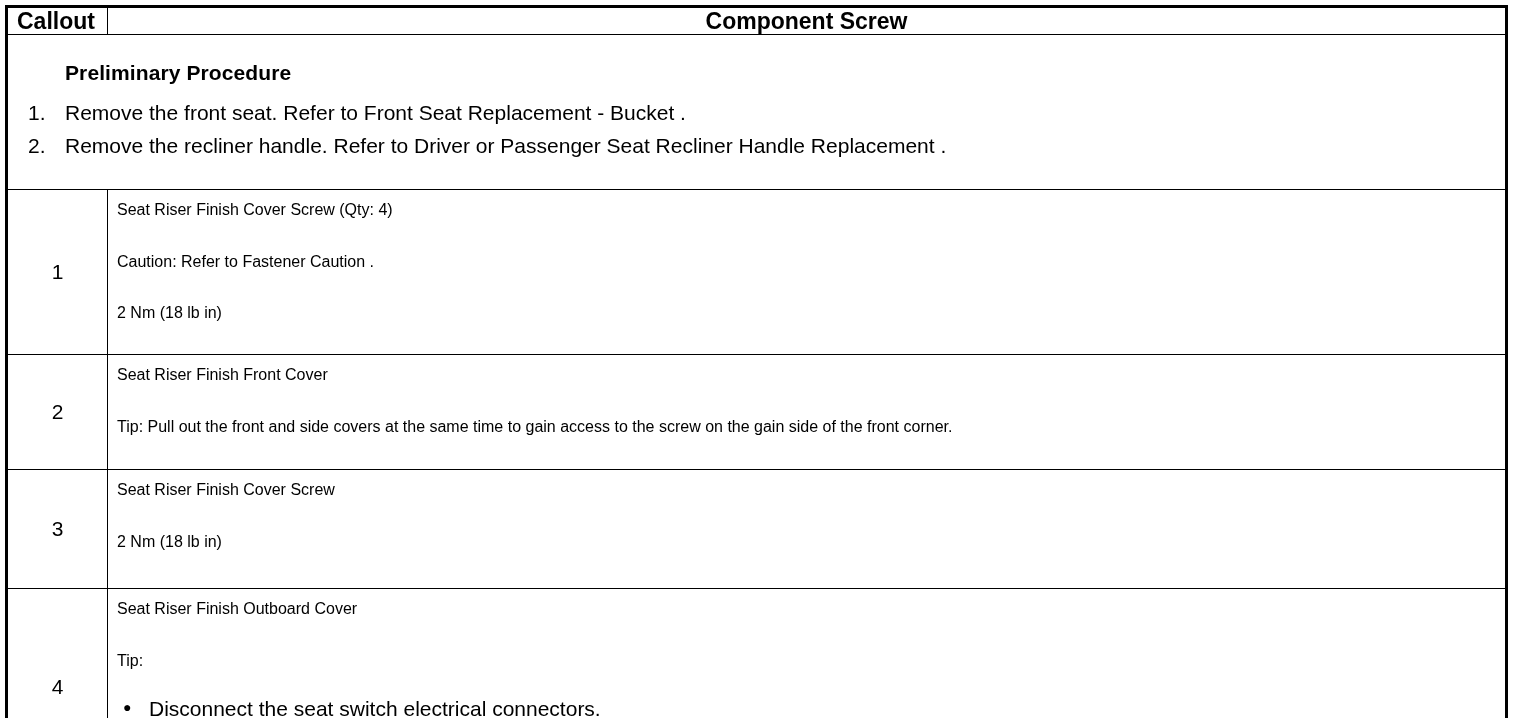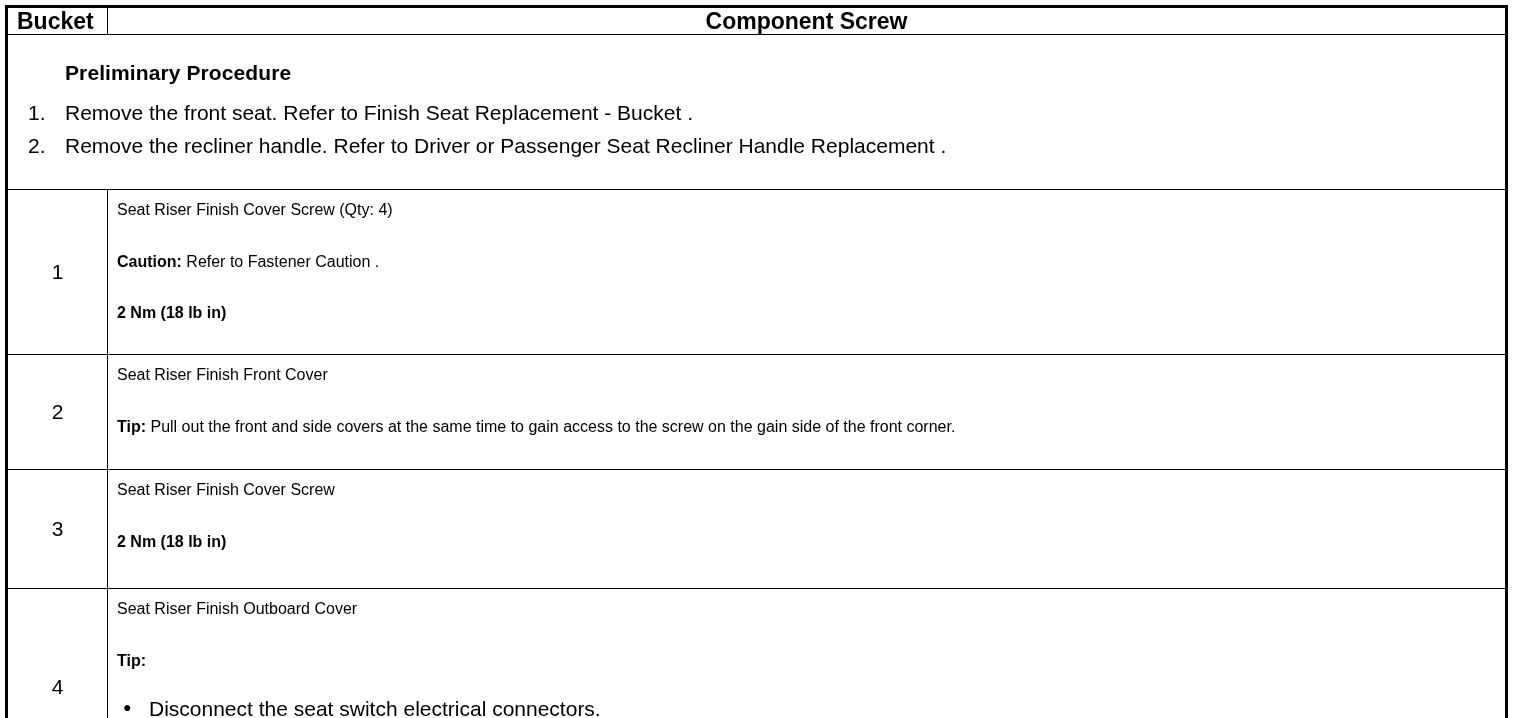--- a/index.html
+++ b/index.html
@@ -115,21 +115,21 @@
     vertical-align: top;
   }
   td.body p {
     margin: 0 0 0 0;
     font-size: 16px;
     line-height: 1.2;
     white-space: nowrap;
   }
   td.body p + p { margin-top: 32px; }
 
-  .b { font-weight: bold; }
+  .b { font-weight: normal; }
 
   
   ul.tips {
     list-style: none;
     margin: 22px 0 0 0;
     padding: 0 0 0 32px;
   }
   ul.tips li {
     position: relative;
     font-size: 21px;
@@ -158,32 +158,32 @@
 <div class="page">
 
   <table class="callout-table">
     <colgroup>
       <col class="c-callout">
       <col class="c-name">
     </colgroup>
 
     <thead>
       <tr>
-        <th class="h-callout">Bucket</th>
+        <th class="h-callout">Callout</th>
         <th class="h-name">Component Screw</th>
       </tr>
     </thead>
 
     <tbody>
 
       <tr class="r-prelim">
         <td class="prelim" colspan="2">
           <div class="prelim-title">Preliminary Procedure</div>
           <ol class="prelim-list">
-            <li>Remove the front seat. Refer to Finish Seat Replacement - Bucket .</li>
+            <li>Remove the front seat. Refer to Front Seat Replacement - Bucket .</li>
             <li>Remove the recliner handle. Refer to Driver or Passenger Seat Recliner Handle Replacement .</li>
           </ol>
         </td>
       </tr>
 
       <tr class="r1">
         <td class="num">1</td>
         <td class="body">
           <p>Seat Riser Finish Cover Screw (Qty: 4)</p>
           <p><span class="b">Caution:</span><span> Refer to Fastener Caution .</span></p>

